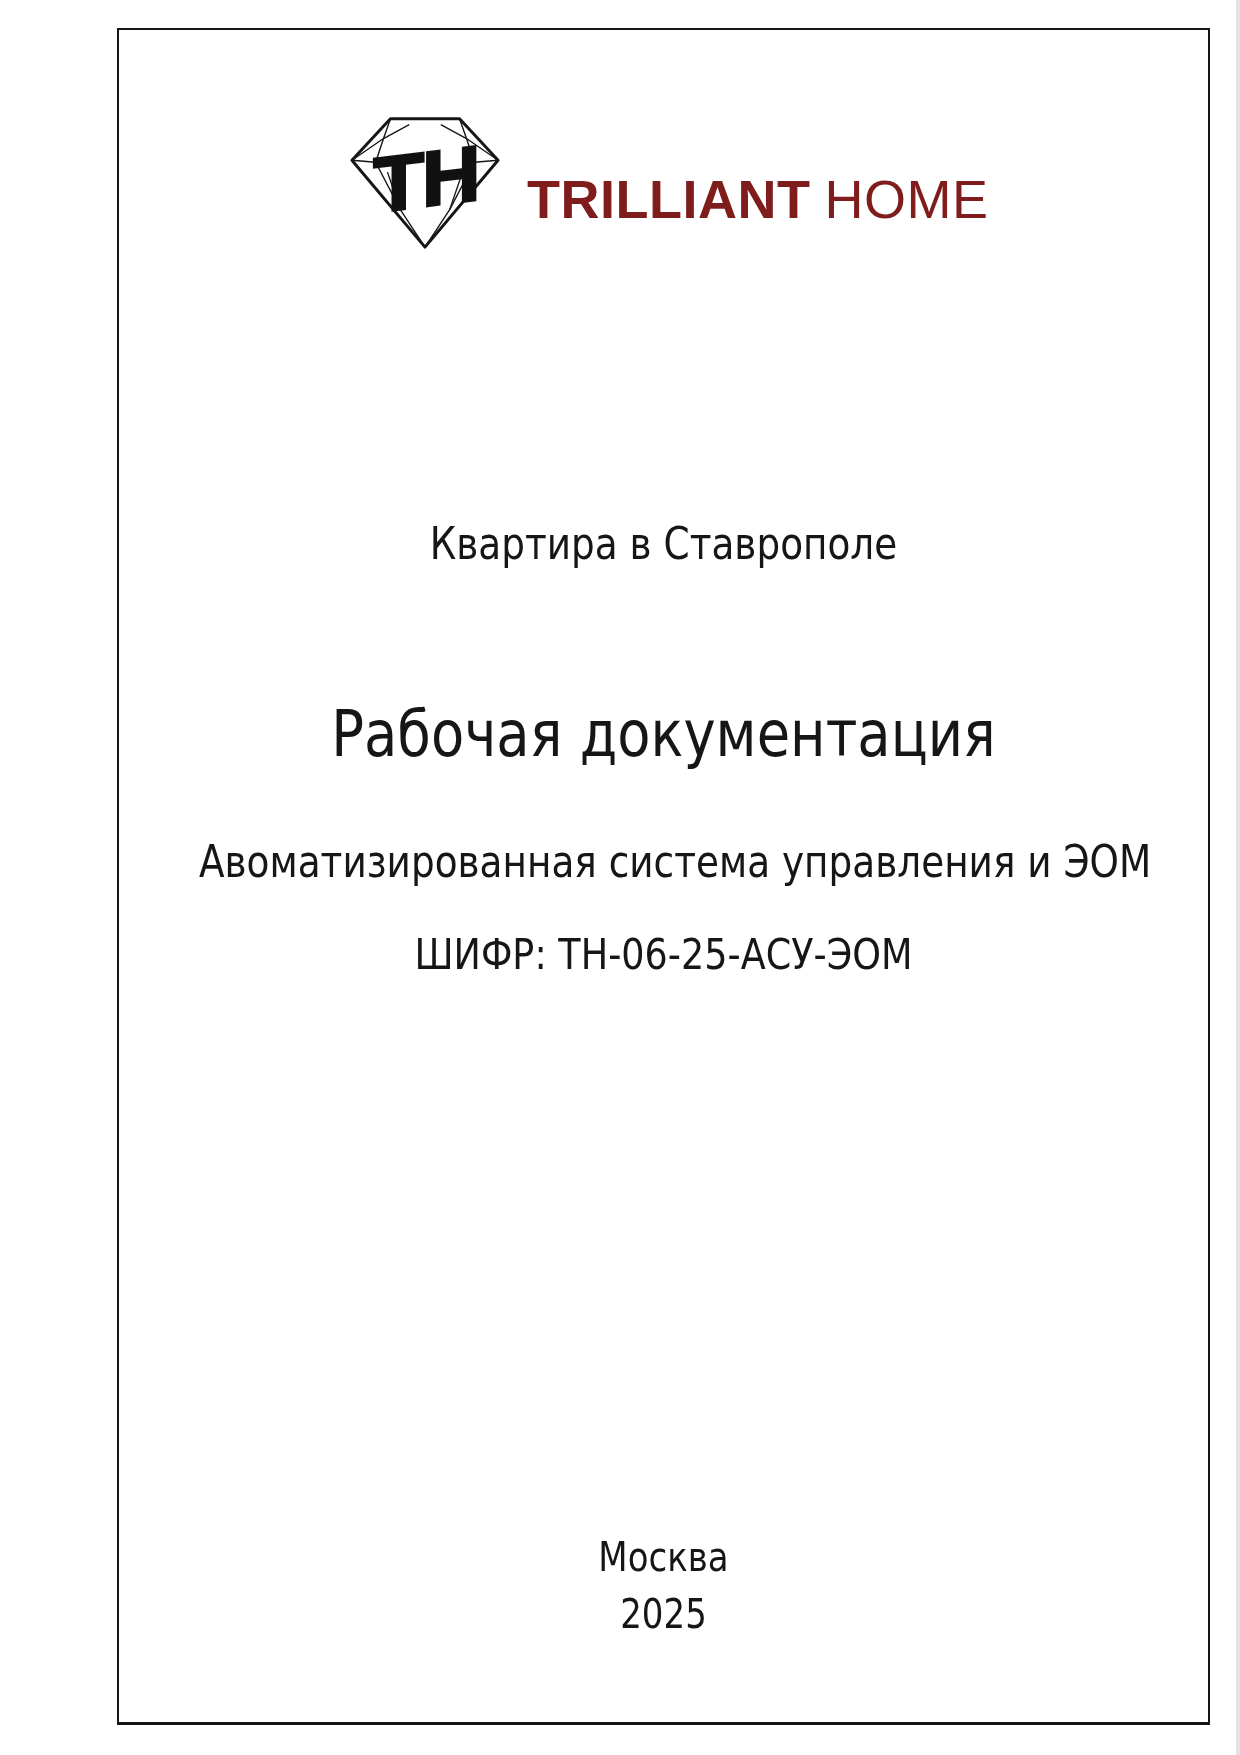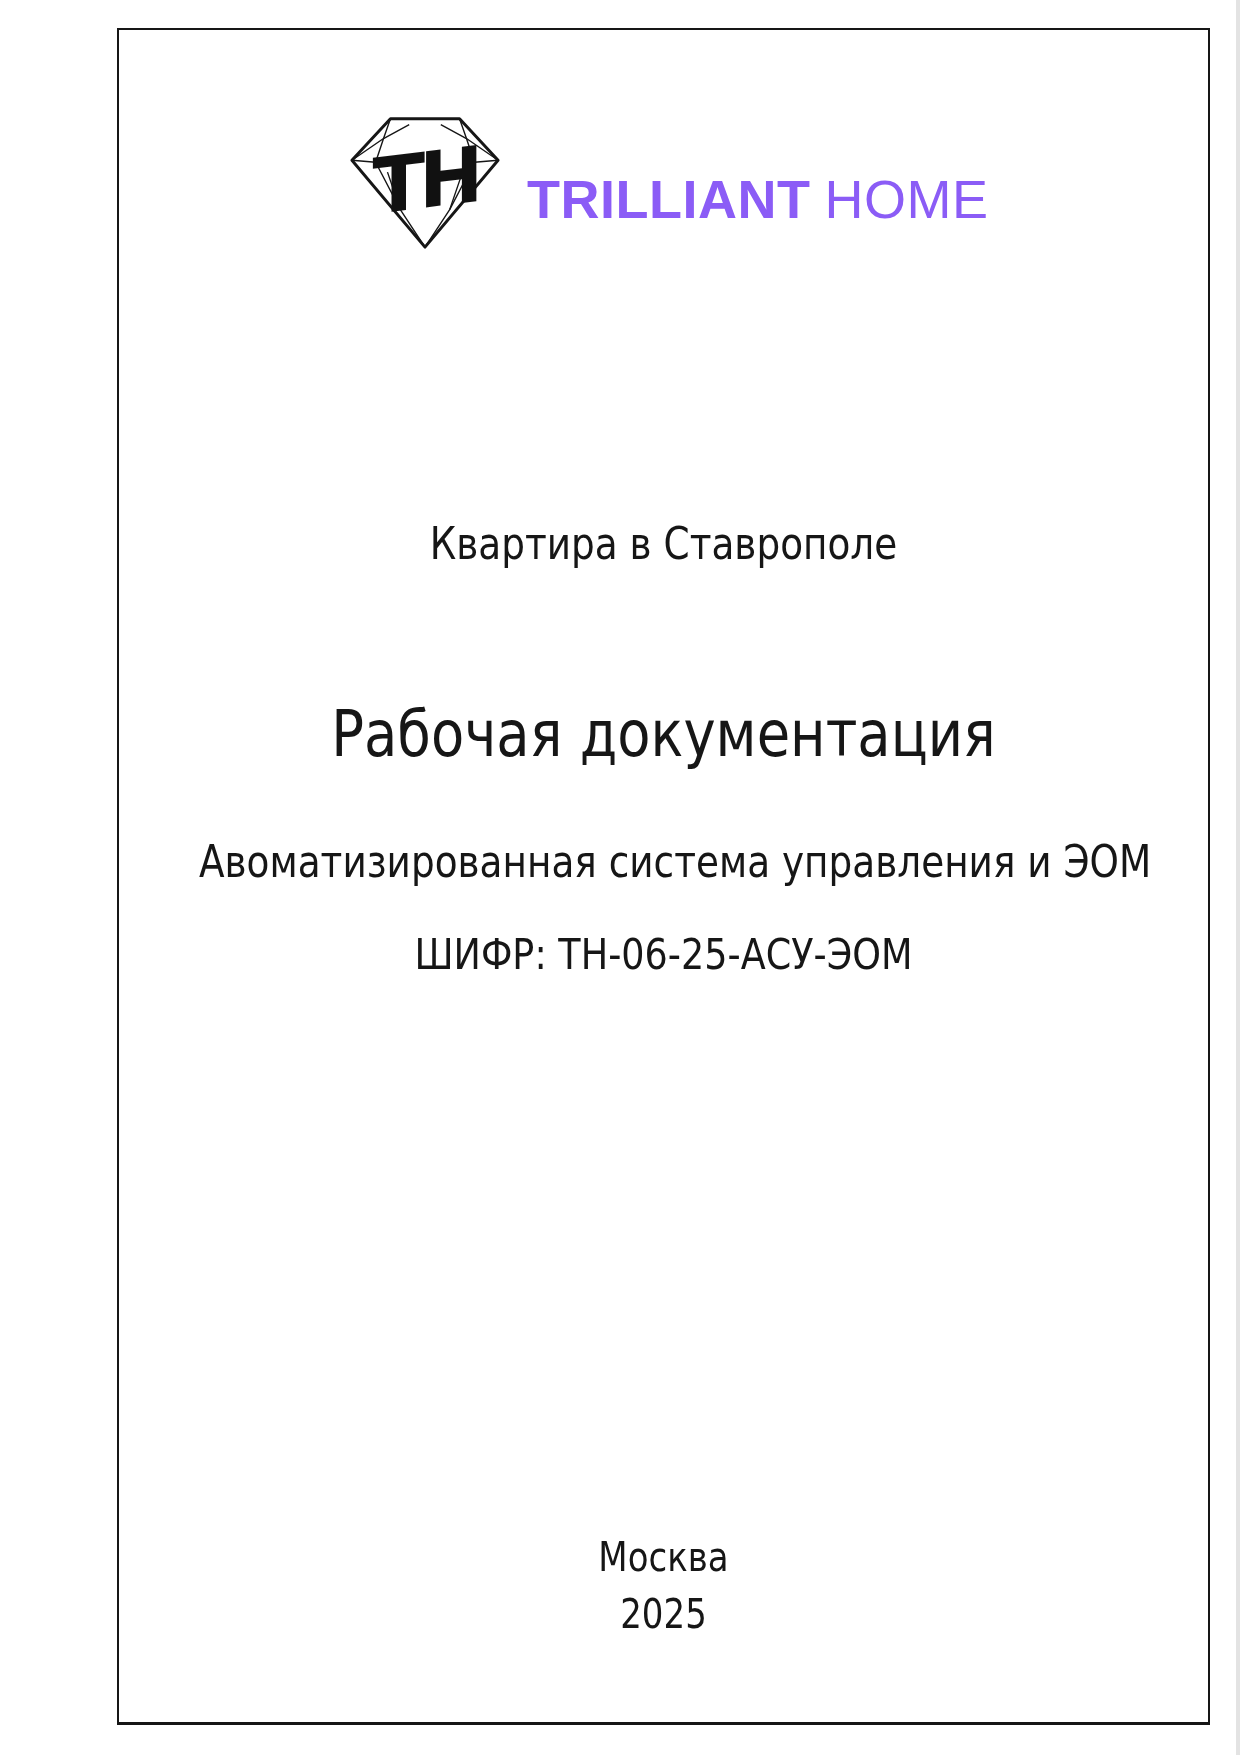--- a/index.html
+++ b/index.html
@@ -35,21 +35,21 @@
     width: 158px; height: 140px;
   }
   .wordmark {
     position: absolute;
     left: 527px; top: 170px;
     font-family: "Liberation Sans", sans-serif;
     font-size: 54px;
     line-height: 1.1;
     white-space: nowrap;
     letter-spacing: 0.5px;
-    color: #8b5cf6;
+    color: #7f1d1d;
   }
   .wordmark .bold { font-weight: 700; }
   .wordmark .light { font-weight: 400; margin-left: 14px; }
   .line {
     position: absolute;
     left: 117px;
     width: 1093px;
     text-align: center;
     white-space: nowrap;
     transform: scaleX(0.85);

